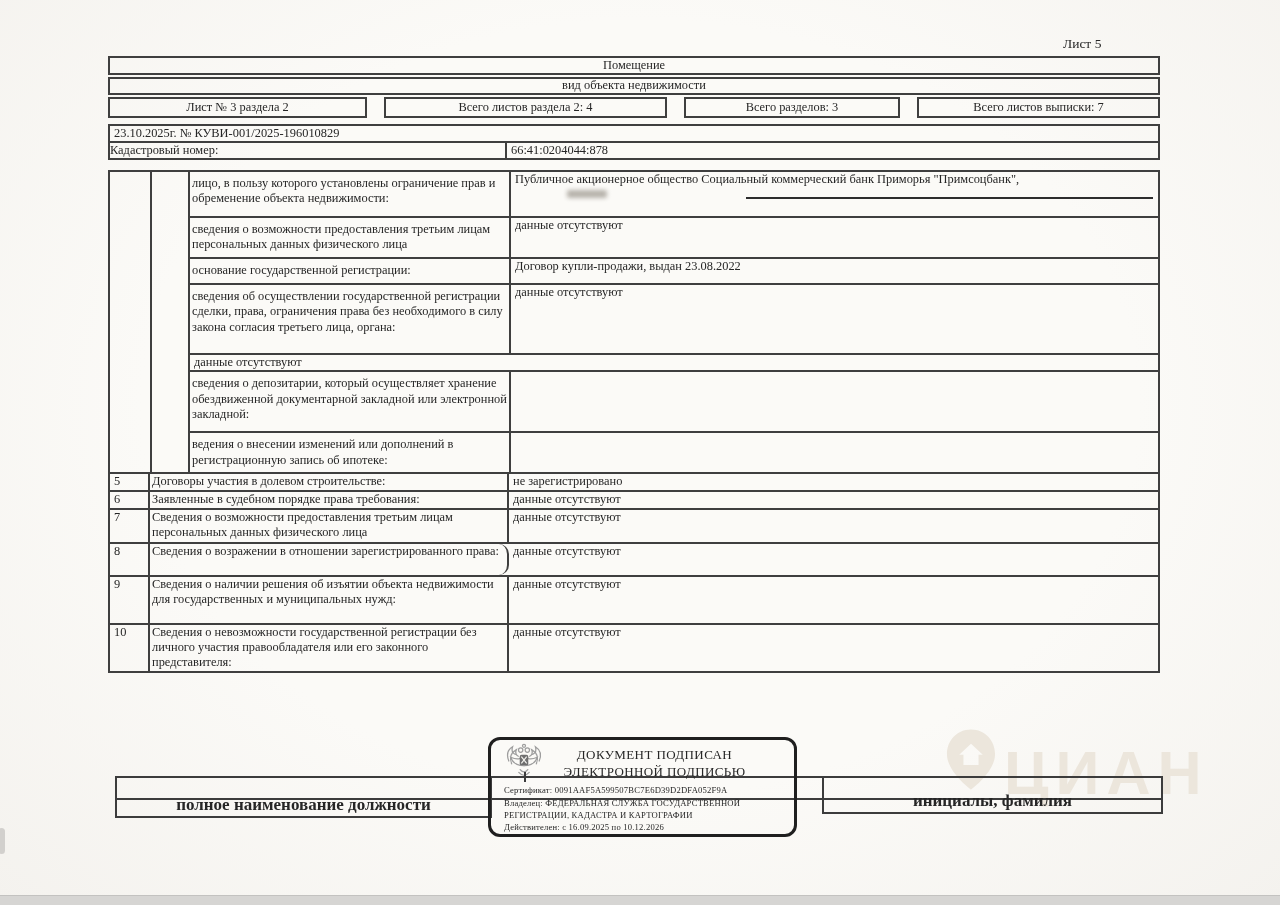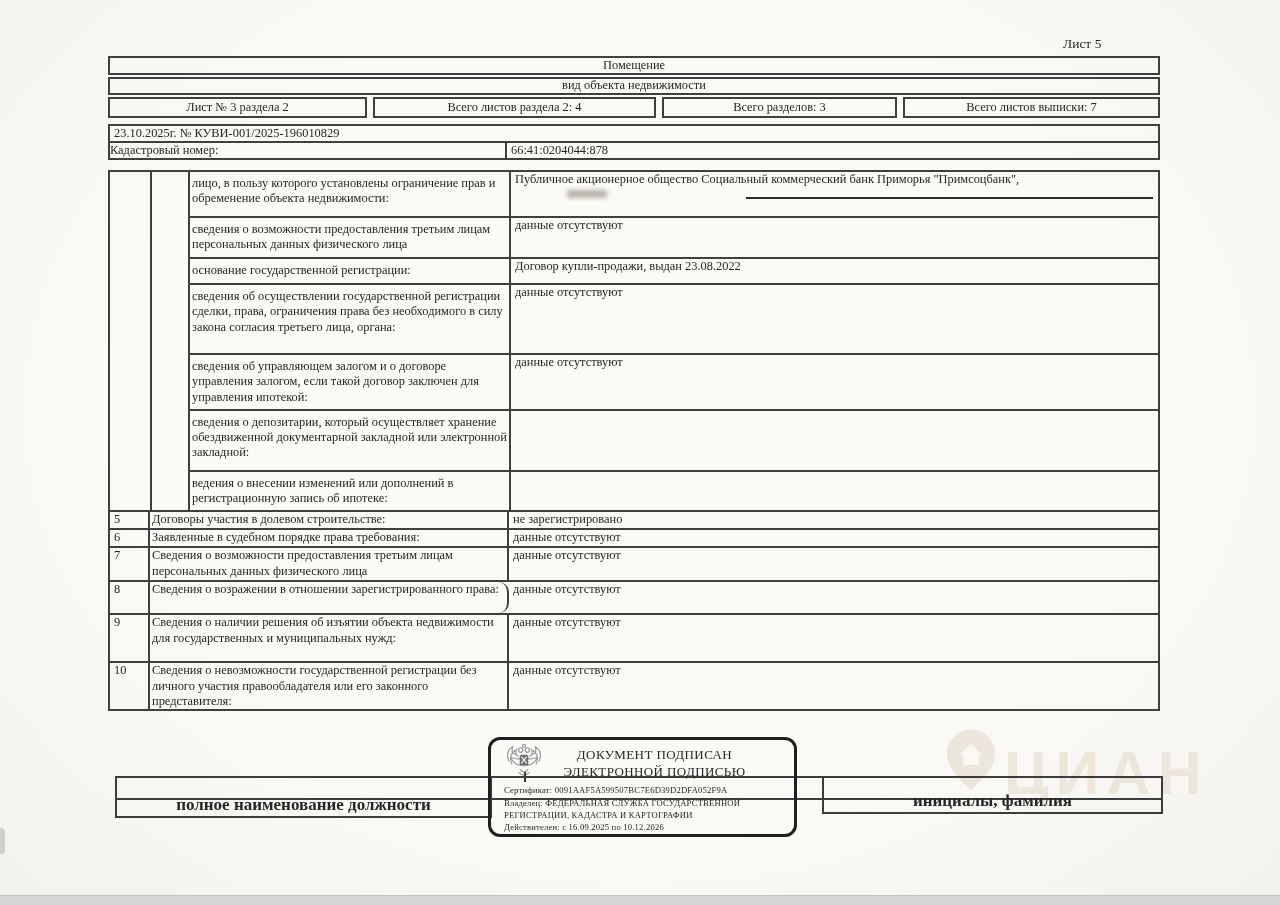--- a/index.html
+++ b/index.html
@@ -12,23 +12,23 @@
   .doc{position:absolute; inset:0; filter:blur(0.25px);}
   .abs{position:absolute;}
   .bordered{border:2px solid #3f3f3f; box-sizing:border-box; background:transparent;}
   .ctr{display:flex; align-items:center; justify-content:center; text-align:center;}
   .fs{font-size:12.4px; line-height:15.3px;}
 
   
   .sheet-num{left:1063px; top:36px; font-size:13.5px;}
   .hdr1{left:108px; top:56px; width:1052px; height:19px;}
   .hdr2{left:108px; top:77px; width:1052px; height:18px;}
-  .sheetinfo{left:108px; top:97px; width:1052px; height:21px; display:flex; gap:6px;}
+  .sheetinfo{left:108px; top:97px; width:1052px; height:21px; display:flex; gap:17px;}
   .sheetinfo>div{height:21px;}
-  .si1{width:259px;} .si2{width:283px;} .si3{width:235px;} .si4{flex:1;}
+  .si1{width:259px;} .si2{width:283px;} .si3{width:216px;} .si4{flex:1;}
   .datebox{left:108px; top:124px; width:1052px; height:19px; display:flex; align-items:center; padding-left:4px;}
   .cadbox{left:108px; top:141px; width:1052px; height:19px; display:flex;}
   .cadbox .cl{width:397px; border-right:2px solid #3f3f3f; box-sizing:border-box; display:flex; align-items:center;}
   .cadbox .cv{flex:1; padding-left:4px; display:flex; align-items:center;}
 
   
   .maintable{left:108px; top:170px; width:1052px;}
   .sec4{display:flex; border-bottom:2px solid #3f3f3f;}
   .c-num{width:40px; border-right:2px solid #3f3f3f;}
   .c-mid{width:36px; border-right:2px solid #3f3f3f;}
@@ -127,21 +127,20 @@
           </div>
           <div class="subrow sr3">
             <div class="sl fs">основание государственной регистрации:</div>
             <div class="sv fs">Договор купли-продажи, выдан 23.08.2022</div>
           </div>
           <div class="subrow sr4">
             <div class="sl fs">сведения об осуществлении государственной регистрации сделки, права, ограничения права без необходимого в силу закона согласия третьего лица, органа:</div>
             <div class="sv fs">данные отсутствуют</div>
           </div>
           <div class="subrow sr5">
-            <div class="sl fs">сведения об управляющем залогом и о договоре управления залогом, если такой договор заключен для управления ипотекой:</div>
             <div class="sv fs">данные отсутствуют</div>
           </div>
           <div class="subrow sr6">
             <div class="sl fs">сведения о депозитарии, который осуществляет хранение обездвиженной документарной закладной или электронной закладной:</div>
             <div class="sv fs"></div>
           </div>
           <div class="subrow sr7">
             <div class="sl fs">ведения о внесении изменений или дополнений в регистрационную запись об ипотеке:</div>
             <div class="sv fs"></div>
           </div>

